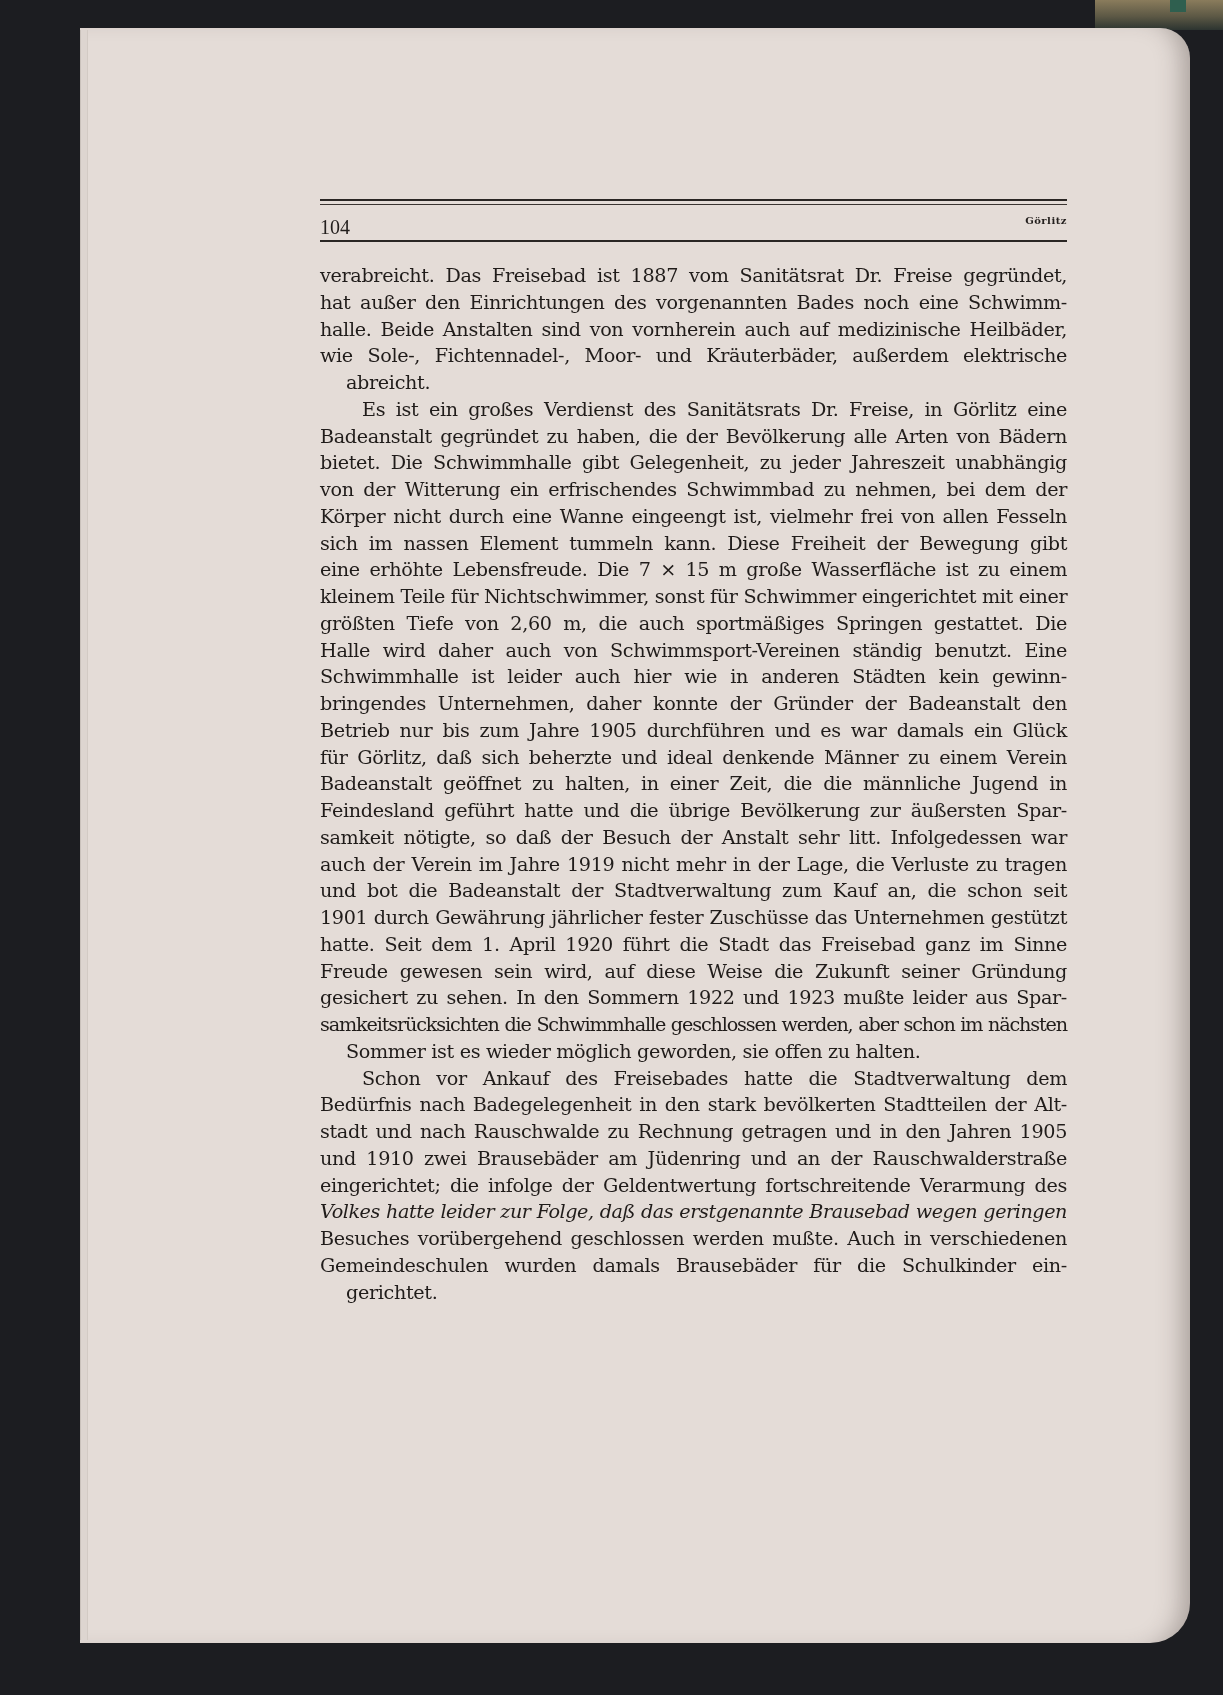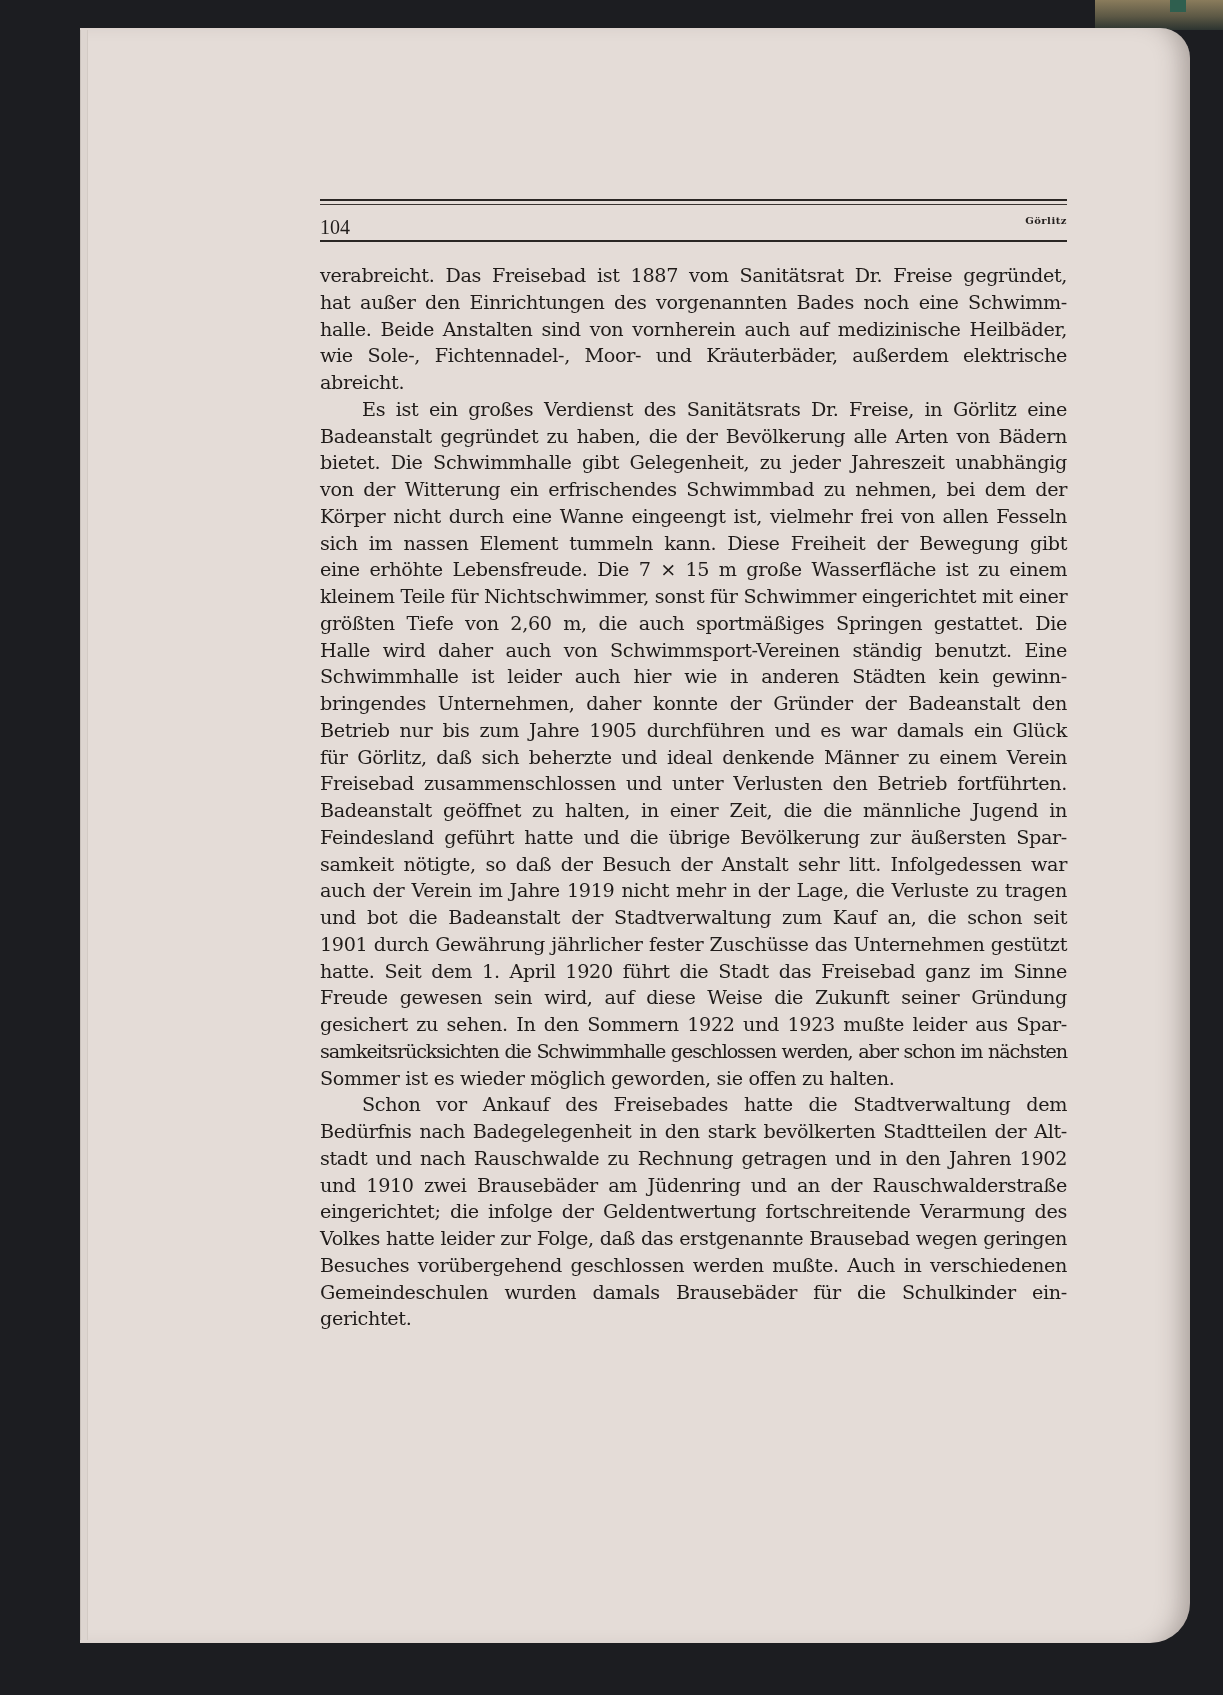--- a/index.html
+++ b/index.html
@@ -58,21 +58,21 @@
       font-family: "DejaVu Serif", serif;
       font-size: 19.2px;
       line-height: 26.75px;
     }
     .line {
       display: block; white-space: nowrap;
       text-align: justify; text-align-last: justify;
       height: 26.75px; overflow: visible;
       letter-spacing: -0.35px;
     }
-    .line.last { text-align-last: left; }
+    .line.last { text-align-last: left; margin-left: 26px; }
     .line.indent { padding-left: 42px; }
   </style>
 </head>
 <body>
 
 <div class="book-edge"></div>
 <div class="book-edge-green"></div>
 
 <div class="page"></div>
 <div class="page-edge-left"></div>
@@ -97,34 +97,33 @@
   <span class="line" style="display: block;">Körper nicht durch eine Wanne eingeengt ist, vielmehr frei von allen Fesseln</span>
   <span class="line" style="display: block;">sich im nassen Element tummeln kann. Diese Freiheit der Bewegung gibt</span>
   <span class="line" style="display: block;">eine erhöhte Lebensfreude. Die 7 × 15 m große Wasserfläche ist zu einem</span>
   <span class="line" style="display: block;">kleinem Teile für Nichtschwimmer, sonst für Schwimmer eingerichtet mit einer</span>
   <span class="line" style="display: block;">größten Tiefe von 2,60 m, die auch sportmäßiges Springen gestattet. Die</span>
   <span class="line" style="display: block;">Halle wird daher auch von Schwimmsport-Vereinen ständig benutzt. Eine</span>
   <span class="line" style="display: block;">Schwimmhalle ist leider auch hier wie in anderen Städten kein gewinn-</span>
   <span class="line" style="display: block;">bringendes Unternehmen, daher konnte der Gründer der Badeanstalt den</span>
   <span class="line" style="display: block;">Betrieb nur bis zum Jahre 1905 durchführen und es war damals ein Glück</span>
   <span class="line" style="display: block;">für Görlitz, daß sich beherzte und ideal denkende Männer zu einem Verein</span>
-  <span class="line" style="display: block;">Freisebad zusammenschlossen und unter Verlusten den Betrieb fortführten.</span>
   <span class="line" style="display: block;">Badeanstalt geöffnet zu halten, in einer Zeit, die die männliche Jugend in</span>
   <span class="line" style="display: block;">Feindesland geführt hatte und die übrige Bevölkerung zur äußersten Spar-</span>
   <span class="line" style="display: block;">samkeit nötigte, so daß der Besuch der Anstalt sehr litt. Infolgedessen war</span>
   <span class="line" style="display: block;">auch der Verein im Jahre 1919 nicht mehr in der Lage, die Verluste zu tragen</span>
   <span class="line" style="display: block;">und bot die Badeanstalt der Stadtverwaltung zum Kauf an, die schon seit</span>
   <span class="line" style="display: block;">1901 durch Gewährung jährlicher fester Zuschüsse das Unternehmen gestützt</span>
   <span class="line" style="display: block;">hatte. Seit dem 1. April 1920 führt die Stadt das Freisebad ganz im Sinne</span>
   <span class="line" style="display: block;">Freude gewesen sein wird, auf diese Weise die Zukunft seiner Gründung</span>
   <span class="line" style="display: block;">gesichert zu sehen. In den Sommern 1922 und 1923 mußte leider aus Spar-</span>
   <span class="line" style="display: block; letter-spacing: -1.15px;">samkeitsrücksichten die Schwimmhalle geschlossen werden, aber schon im nächsten</span>
   <span class="line last" style="display: block;">Sommer ist es wieder möglich geworden, sie offen zu halten.</span>
   <span class="line indent" style="display: block;">Schon vor Ankauf des Freisebades hatte die Stadtverwaltung dem</span>
   <span class="line" style="display: block;">Bedürfnis nach Badegelegenheit in den stark bevölkerten Stadtteilen der Alt-</span>
-  <span class="line" style="display: block;">stadt und nach Rauschwalde zu Rechnung getragen und in den Jahren 1902</span>
+  <span class="line" style="display: block;">stadt und nach Rauschwalde zu Rechnung getragen und in den Jahren 1905</span>
   <span class="line" style="display: block;">und 1910 zwei Brausebäder am Jüdenring und an der Rauschwalderstraße</span>
   <span class="line" style="display: block;">eingerichtet; die infolge der Geldentwertung fortschreitende Verarmung des</span>
-  <span class="line" style="display: block; letter-spacing: -0.45px;">Volkes hatte leider zur Folge, daß das erstgenannte Brausebad wegen geringen</span>
+  <span class="line" style="display: block; letter-spacing: -0.45px; font-style: italic;">Volkes hatte leider zur Folge, daß das erstgenannte Brausebad wegen geringen</span>
   <span class="line" style="display: block;">Besuches vorübergehend geschlossen werden mußte. Auch in verschiedenen</span>
   <span class="line" style="display: block;">Gemeindeschulen wurden damals Brausebäder für die Schulkinder ein-</span>
   <span class="line last" style="display: block;">gerichtet.</span>
 </div>
 
 </body></html>

